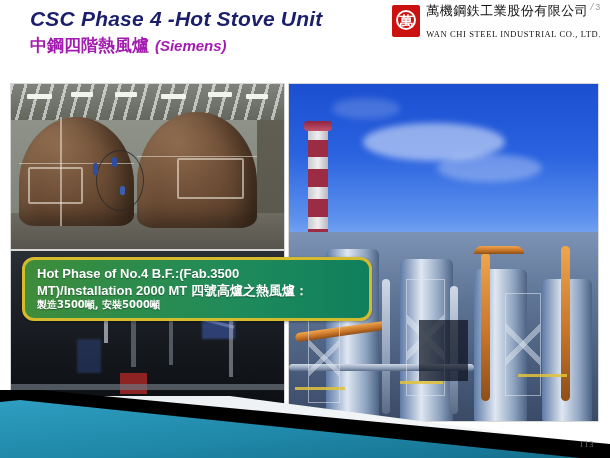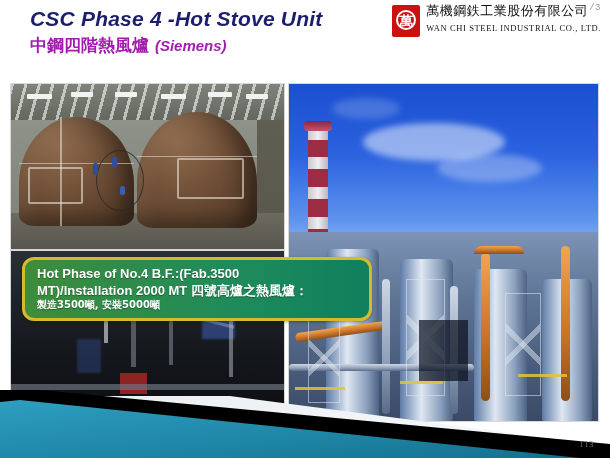--- a/index.html
+++ b/index.html
@@ -21,21 +21,21 @@
              position:relative;flex:0 0 auto;margin-top:1px;}
   .logo-mark .gear{position:absolute;left:4px;top:5px;width:20px;height:20px;
              border:2px solid #ffffff;border-radius:50%;box-sizing:border-box;}
   .logo-mark .glyph{position:absolute;left:0;top:4px;width:28px;height:24px;
              color:#ffffff;font-size:14px;line-height:24px;text-align:center;
              font-family:"DejaVu Sans",sans-serif;font-weight:bold;}
   .logo-text{margin-left:6px;line-height:1.08;}
   .logo-zh{font-size:13px;color:#111;font-family:Liberation Mono, monospace;
            letter-spacing:.5px;white-space:nowrap;}
   .logo-en{font-size:8.5px;color:#111;letter-spacing:.6px;white-space:nowrap;
-           font-family:"Liberation Serif",serif;margin-top:5px;}
+           font-family:"Liberation Serif",serif;margin-top:11px;}
   .logo-sup{font-size:9px;color:#9a9a9a;margin-left:1px;vertical-align:super;}
 
   
   .photo{position:absolute;overflow:hidden;background:#222;}
   .photo-left{left:10px;top:83px;width:273px;height:165px;border:1px solid #d8d8d8;}
   .photo-right{left:288px;top:83px;width:309px;height:337px;border:1px solid #d8d8d8;}
   .photo-left-bottom{left:10px;top:250px;width:273px;height:170px;border:1px solid #d8d8d8;}
 
   
   .shop{position:absolute;inset:0;background:

